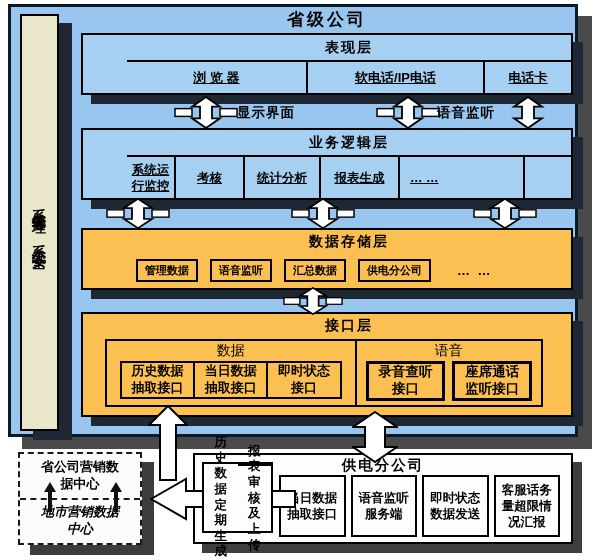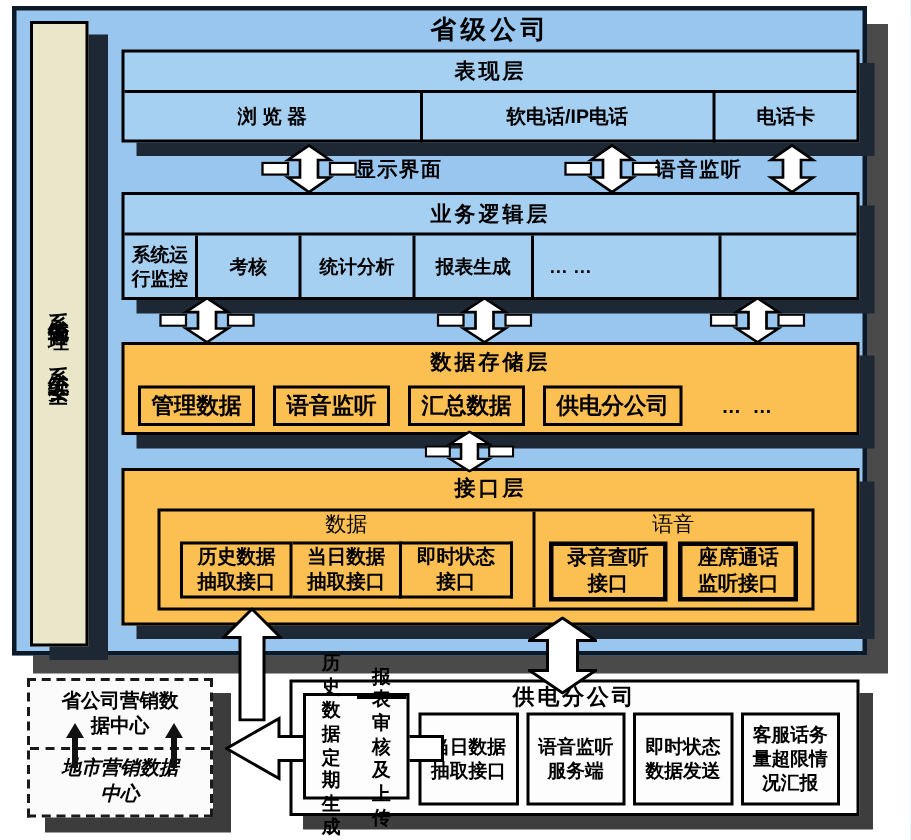--- a/index.html
+++ b/index.html
@@ -10,45 +10,45 @@
   .container{left:8px;top:4px;width:570px;height:433px;background:#98c6ee;
              border:3px solid #0c1a28;box-shadow:14px 12px 0 #4a4a4a;box-sizing:border-box;}
   .main-title{left:81px;top:8px;width:492px;text-align:center;font-size:17px;font-weight:bold;letter-spacing:3px;z-index:2;}
   
   .sidebar{left:20px;top:14px;width:39px;height:417px;background:#e9e6c9;border:2px solid #000;
            box-shadow:13px 9px 0 #1d2834;box-sizing:border-box;z-index:1;
            display:flex;align-items:center;justify-content:center;}
   .sidebar span{writing-mode:vertical-lr;text-orientation:upright;font-size:14px;font-weight:bold;letter-spacing:4px;}
   
   .panel{left:81px;width:492px;border:2px solid #000;box-sizing:border-box;
-         box-shadow:10px 9px 0 #1d2834;z-index:1;}
+         box-shadow:10px 9px 0 #1d2834;z-index:1;padding-left:44px;}
   .blue{background:#a6d0f2;}
   .orange{background:#fcbf52;}
   .ptitle{text-align:center;font-size:14px;font-weight:bold;letter-spacing:2px;}
-  .rowcells{display:flex;}
+  .rowcells{display:flex;text-decoration:underline;}
   .rowcells .cell{display:flex;align-items:center;justify-content:center;text-align:center;
                   font-weight:bold;font-size:12.5px;box-sizing:border-box;line-height:1.25;}
   
   .p1{top:33px;height:62px;}
   .p1 .ptitle{height:25px;line-height:25px;border-bottom:2px solid #000;}
   .p1 .rowcells{height:33px;}
   .p1 .cell{font-size:13px;}
   .p1 .cell+.cell{border-left:2px solid #000;}
   
   .p2{top:128px;height:72px;}
   .p2 .ptitle{height:25px;line-height:25px;border-bottom:2px solid #000;}
   .p2 .rowcells{height:43px;}
   .p2 .cell{border-right:2px solid #000;padding:0 4px;}
   .p2 .cell.dots{justify-content:flex-start;padding-left:10px;}
   .p2 .filler{border:none;flex:1;}
   
   .p3{top:228px;height:62px;}
   .p3 .ptitle{height:23px;line-height:23px;}
   .p3 .boxesrow{display:flex;align-items:center;margin:2px 0 0 9px;height:30px;}
-  .p3 .obox{border:2px solid #000;background:#fcbf52;padding:2px 7px;font-weight:bold;font-size:15px;margin-right:12px;}
+  .p3 .obox{border:2px solid #000;background:#fcbf52;padding:2px 7px;font-weight:bold;font-size:11px;margin-right:12px;}
   .p3 .dots{font-weight:bold;font-size:13px;margin-left:14px;letter-spacing:2px;}
   
   .p4{top:312px;height:105px;}
   .p4 .ptitle{height:23px;line-height:23px;}
   .subbox{position:absolute;left:22px;right:28px;top:25px;bottom:8px;border:2px solid #000;display:flex;}
   .grp{display:flex;flex-direction:column;box-sizing:border-box;}
   .grp-data{width:57.5%;border-right:2px solid #000;}
   .grp-voice{width:42.5%;}
   .grplabel{text-align:center;font-size:14px;font-family:"Liberation Serif",serif;height:20px;line-height:20px;}
   .ifrow{display:flex;margin:0 13px 8px;flex:1;}

